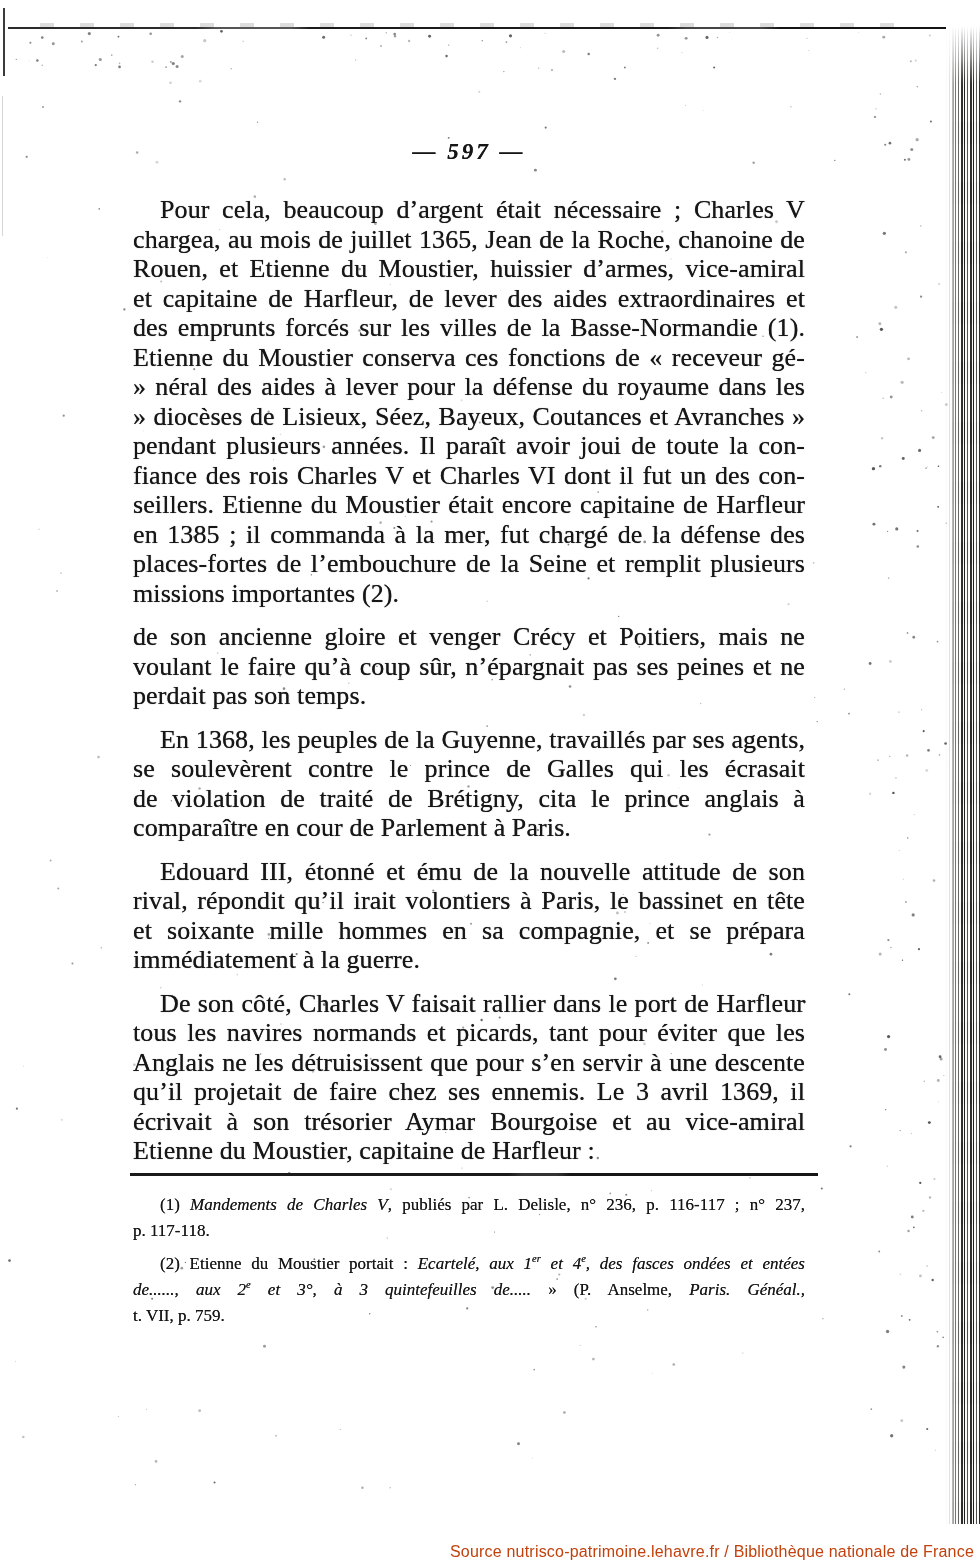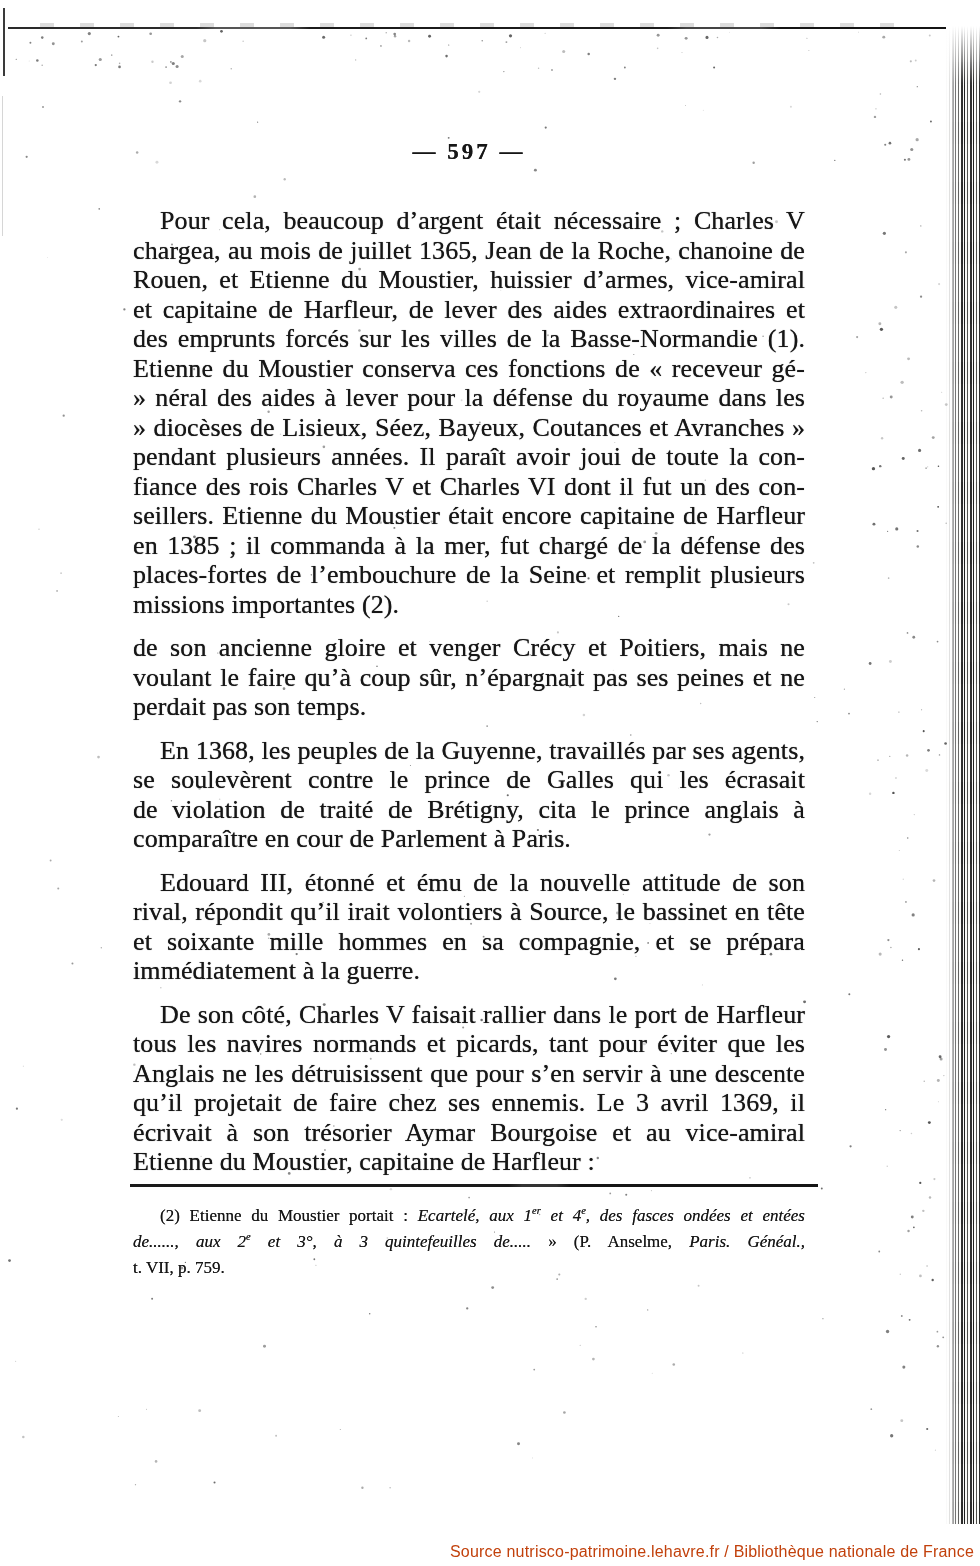--- a/index.html
+++ b/index.html
@@ -42,22 +42,23 @@
   }
   .noise{position:absolute;left:0;top:0;pointer-events:none;}
 
   
   .textcol{
     position:absolute;left:133px;top:140px;width:672px;
     color:#161616;
   }
   .pagenum{
     text-align:center;font-size:23px;font-weight:bold;letter-spacing:3px;
-    line-height:24px;margin:0 0 42px 0;
+    line-height:24px;margin:0 0 31px 0;
     text-shadow:0 0 .6px rgba(20,20,20,.8);
+    font-style:italic;
   }
   .para{margin:0;}
   .para + .para{margin-top:14px;}
   .line{
     font-size:26px;line-height:29.5px;letter-spacing:.1px;
     text-align:justify;text-align-last:justify;
     text-shadow:0 0 .7px rgba(18,18,18,.85);
     white-space:nowrap;
   }
   .line{white-space:normal;}
@@ -505,36 +506,40 @@
           <div class="line last">perdait pas son temps.</div>
         </div>
         <div class="para">
           <div class="line first">En 1368, les peuples de la Guyenne, travaillés par ses agents,</div>
           <div class="line">se soulevèrent contre le prince de Galles qui les écrasait</div>
           <div class="line">de violation de traité de Brétigny, cita le prince anglais à</div>
           <div class="line last">comparaître en cour de Parlement à Paris.</div>
         </div>
         <div class="para">
           <div class="line first">Edouard III, étonné et ému de la nouvelle attitude de son</div>
-          <div class="line">rival, répondit qu’il irait volontiers à Source, le bassinet en tête</div>
+          <div class="line">rival, répondit qu’il irait volontiers à Paris, le bassinet en tête</div>
           <div class="line">et soixante mille hommes en sa compagnie, et se prépara</div>
           <div class="line last">immédiatement à la guerre.</div>
         </div>
         <div class="para">
           <div class="line first">De son côté, Charles V faisait rallier dans le port de Harfleur</div>
           <div class="line">tous les navires normands et picards, tant pour éviter que les</div>
           <div class="line">Anglais ne les détruisissent que pour s’en servir à une descente</div>
           <div class="line">qu’il projetait de faire chez ses ennemis. Le 3 avril 1369, il</div>
           <div class="line">écrivait à son trésorier Aymar Bourgoise et au vice-amiral</div>
           <div class="line last">Etienne du Moustier, capitaine de Harfleur :</div>
         </div>
       </div>
     <div class="footrule"></div>
     <div id="footnotes" class="footnotes">
         <div class="footnote">
+          <div class="fline first"><span>(1) </span><span class="it">Mandements de Charles V</span><span>, publiés par L. Delisle, n° 236, p. 116-117 ; n° 237,</span></div>
+          <div class="fline last"><span>p. 117-118.</span></div>
+        </div>
+        <div class="footnote">
           <div class="fline first"><span>(2) Etienne du Moustier portait : </span><span class="it">Ecartelé, aux 1</span><sup class="it">er</sup><span class="it"> et 4</span><sup class="it">e</sup><span class="it">, des fasces ondées et entées</span></div>
           <div class="fline"><span class="it">de......, aux 2</span><sup class="it">e</sup><span class="it"> et 3°, à 3 quintefeuilles de..... </span><span>» (P. Anselme, </span><span class="it">Paris. Généal.,</span></div>
           <div class="fline last"><span>t. VII, p. 759.</span></div>
         </div>
       </div>
   </div>
 
   <div class="attribution">Source nutrisco-patrimoine.lehavre.fr / Bibliothèque nationale de France</div>
 </div>
 

